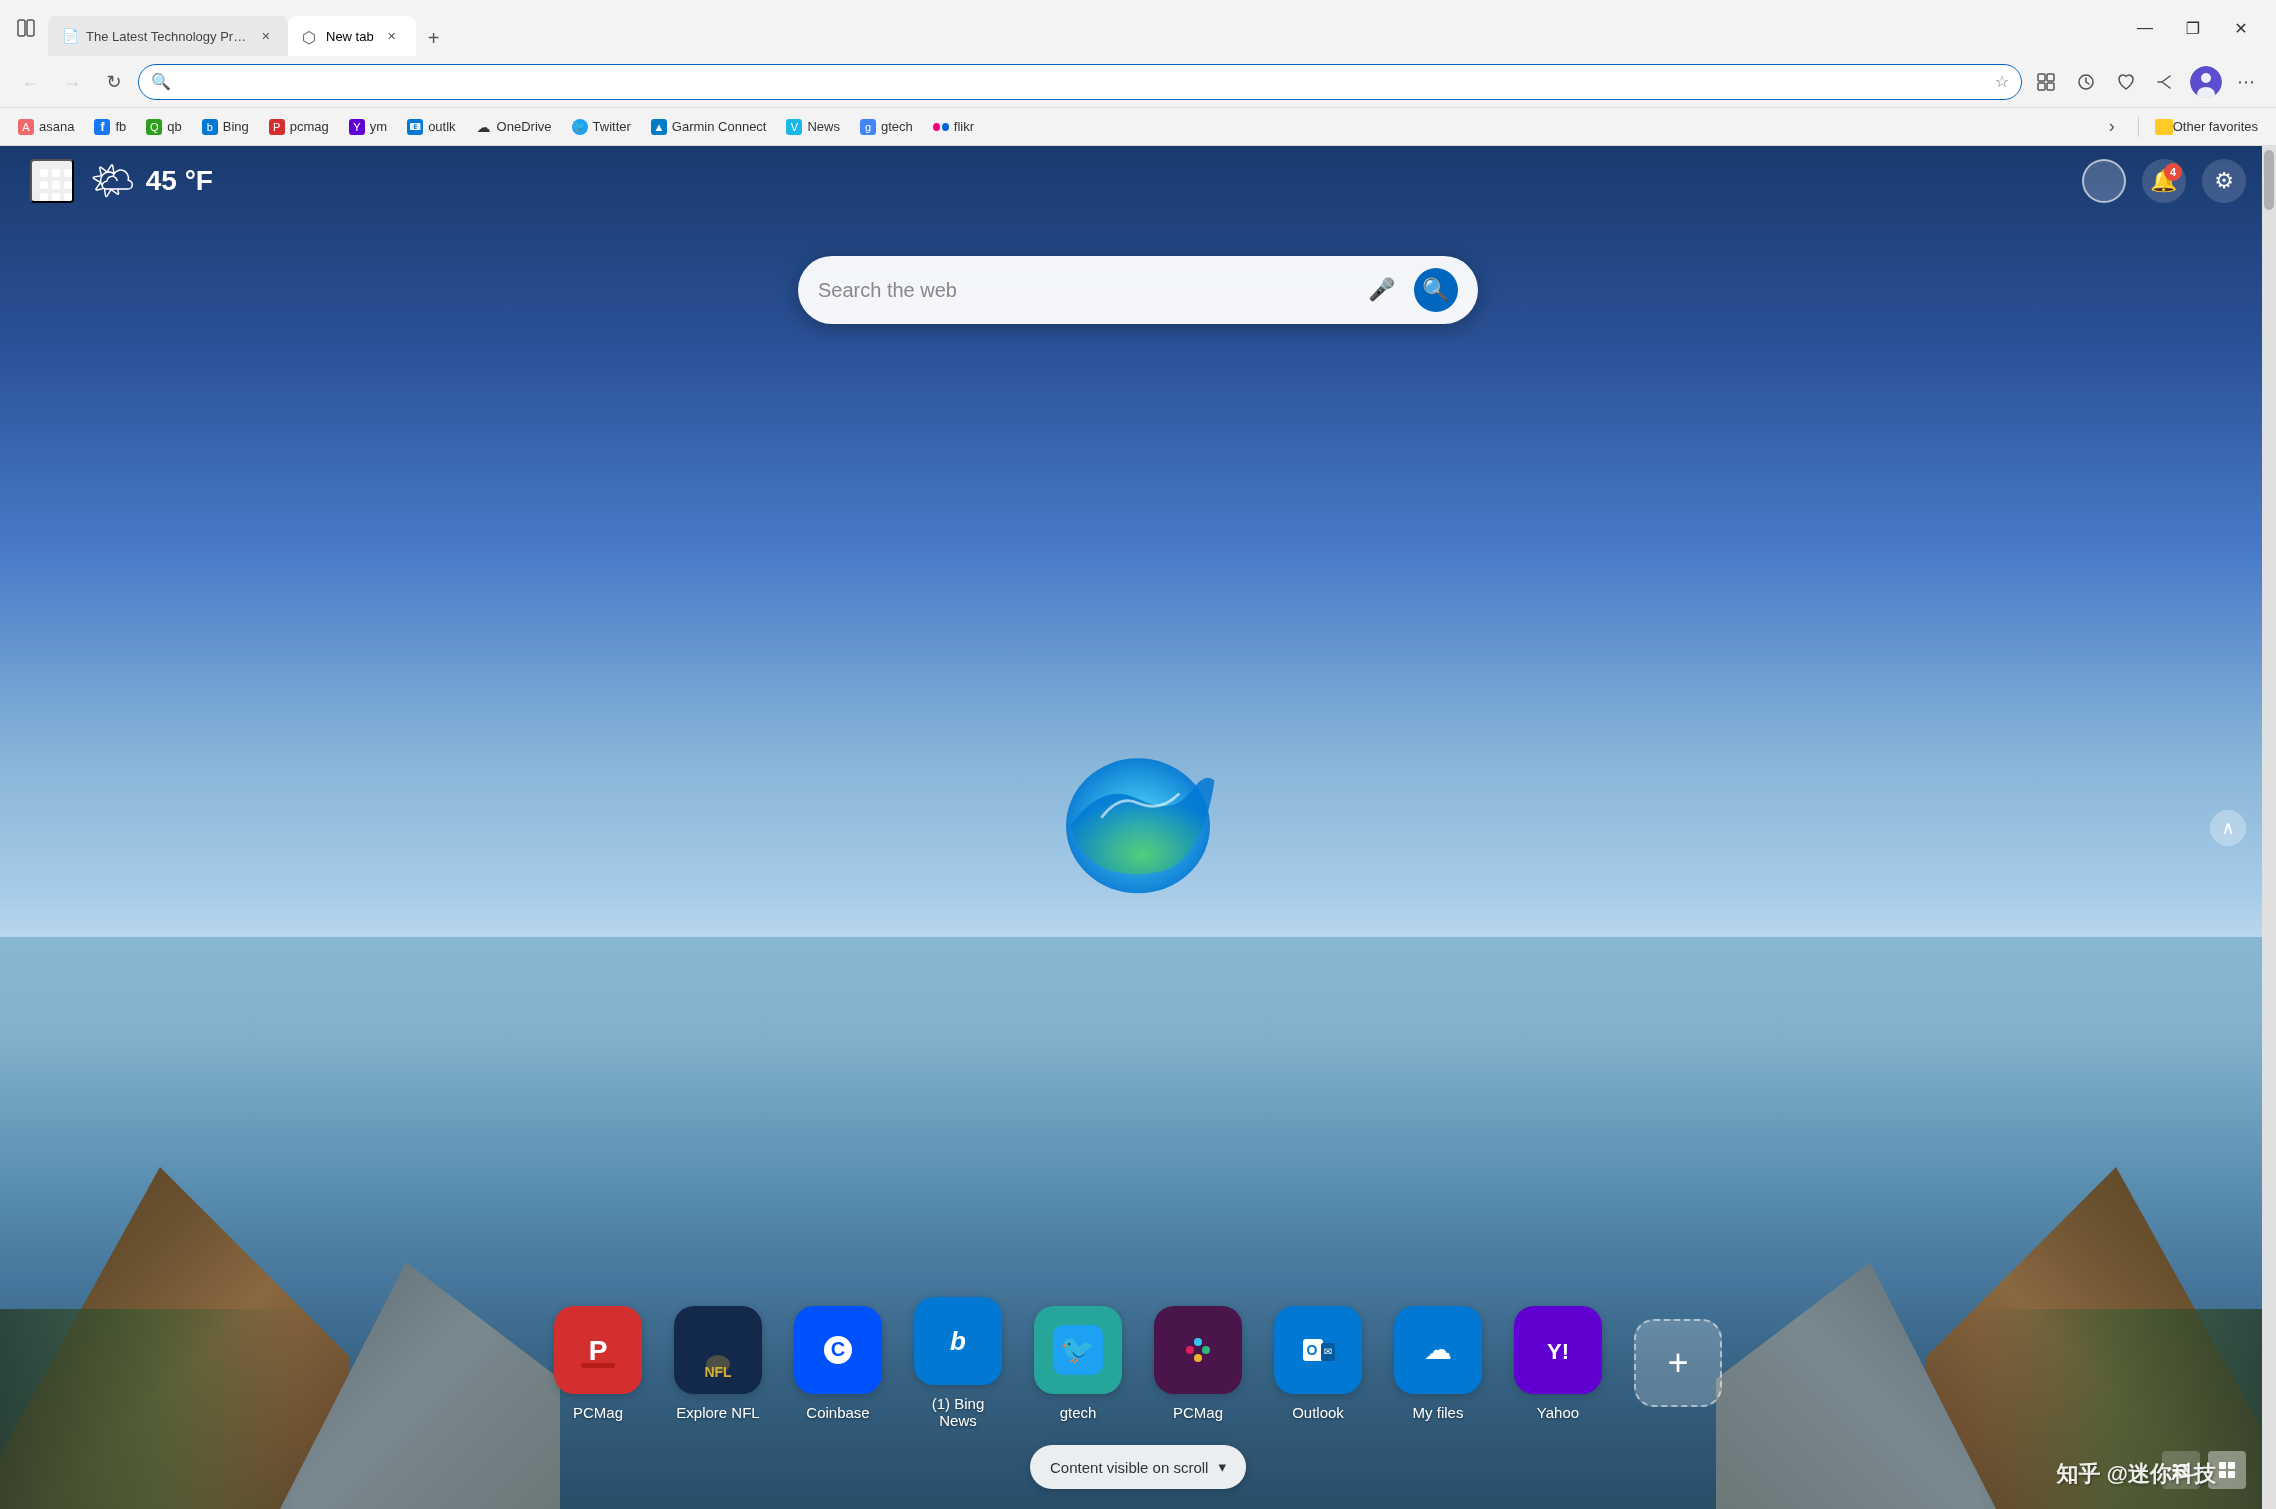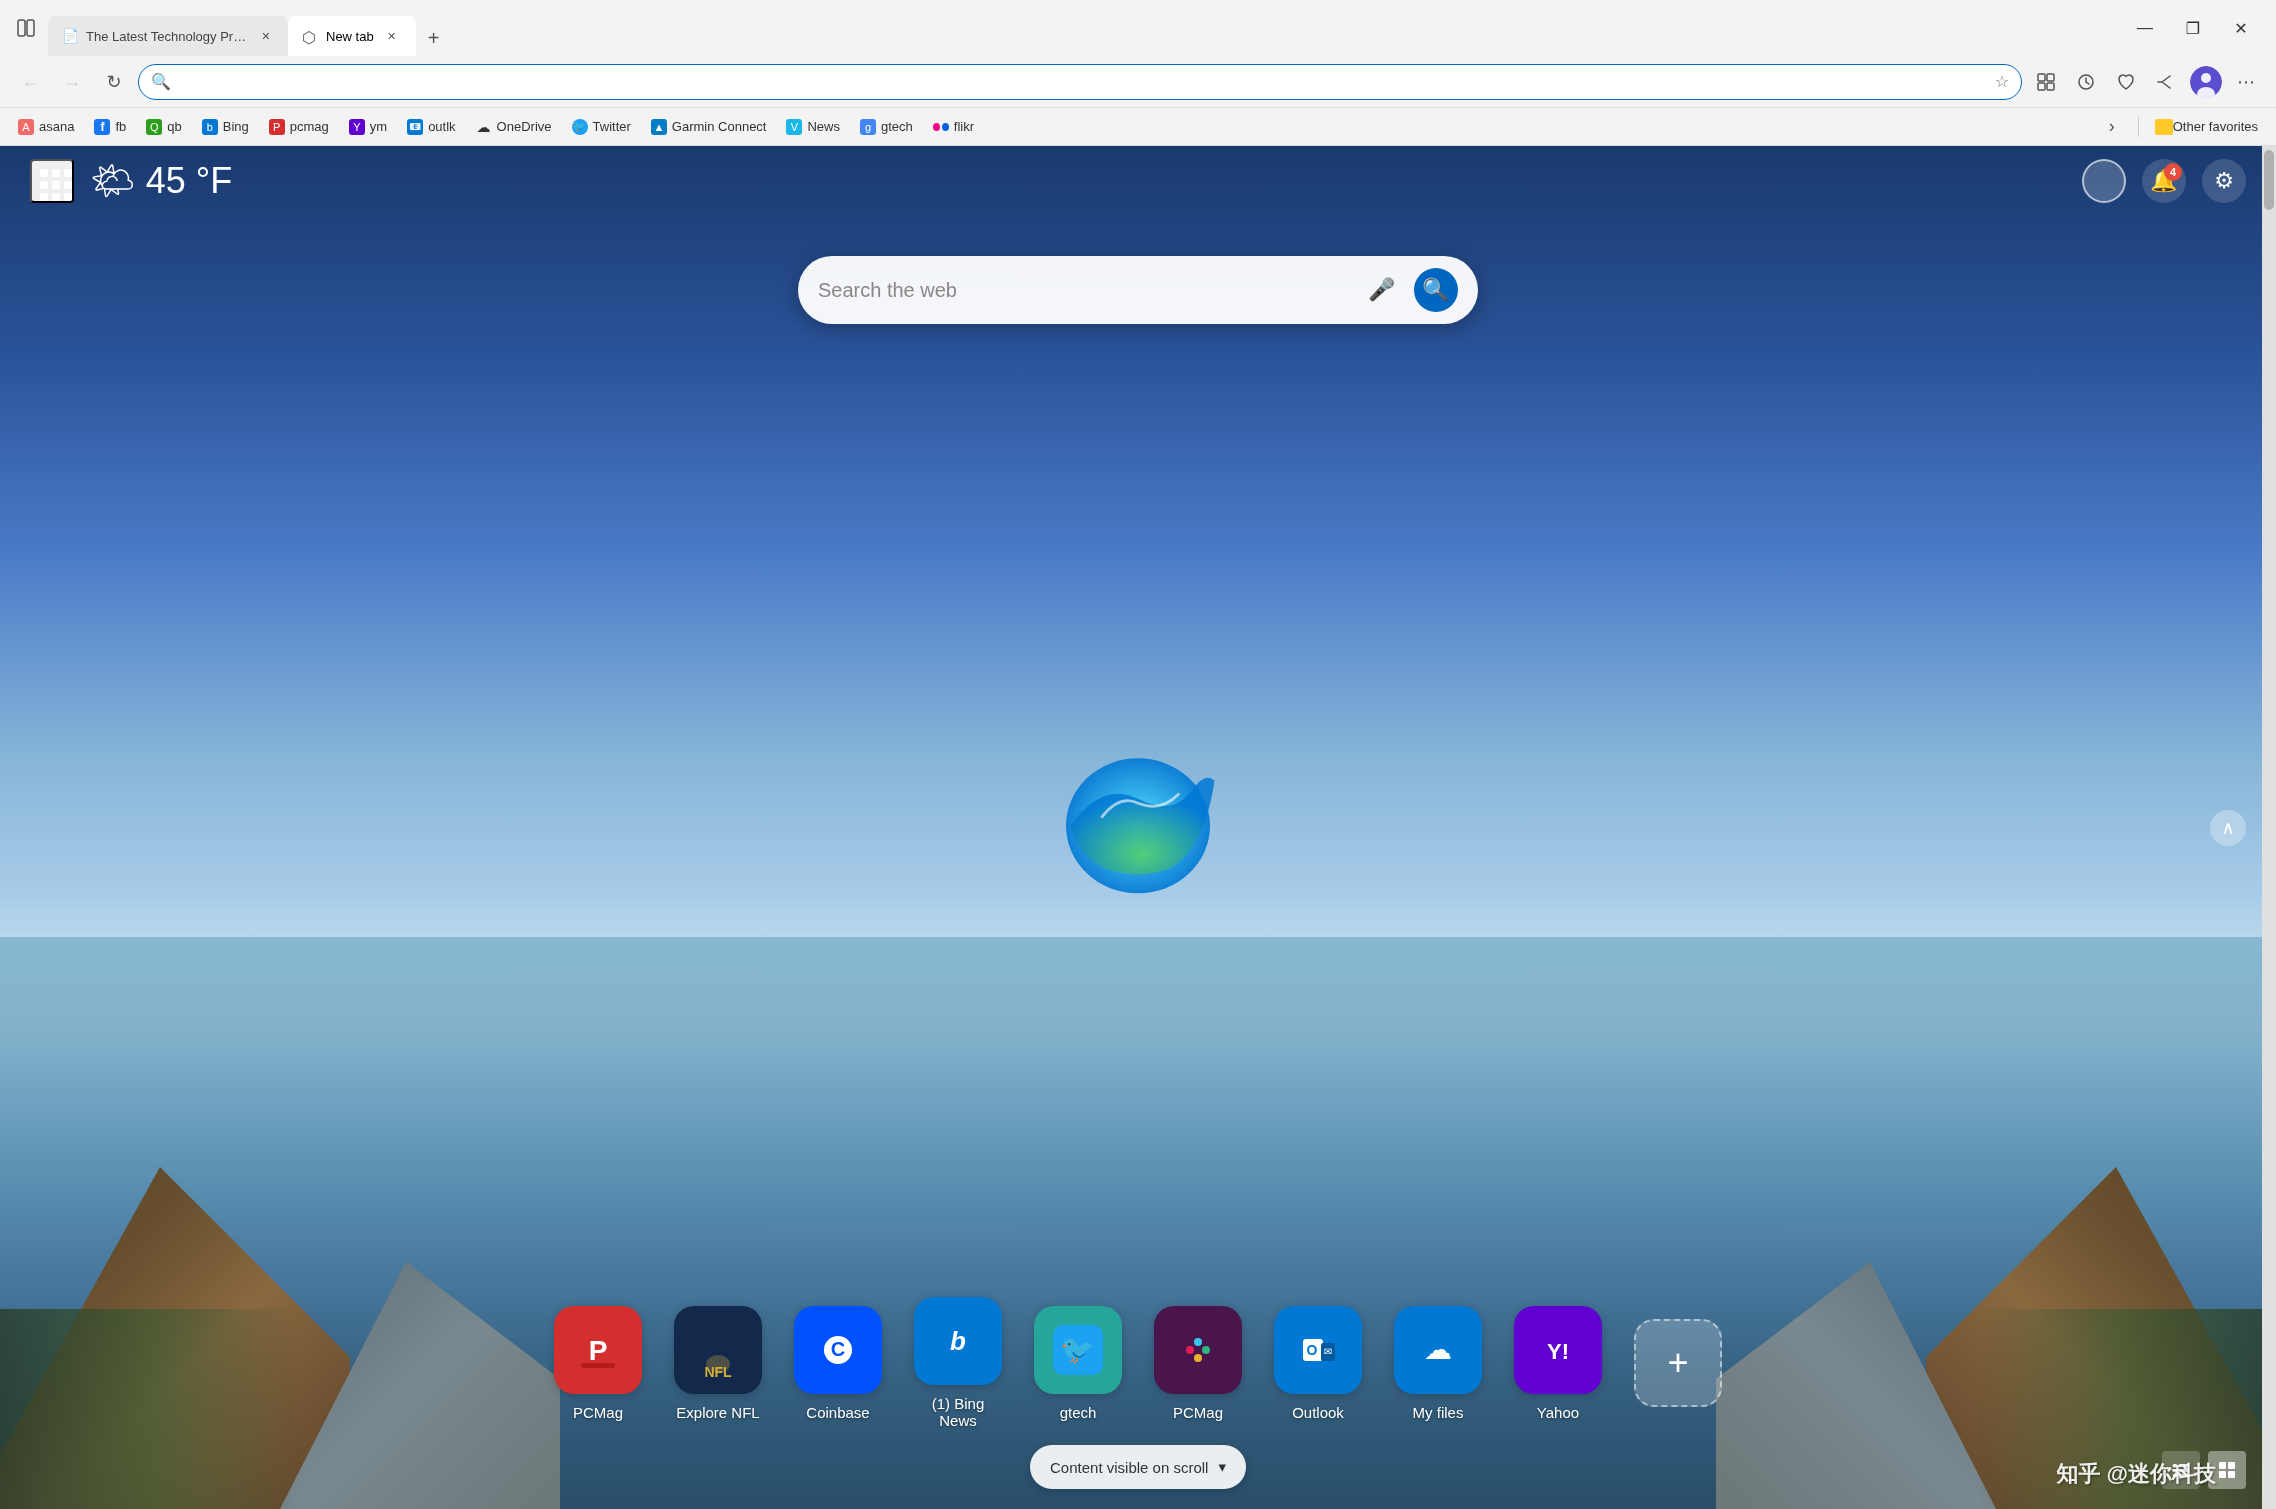--- a/index.html
+++ b/index.html
@@ -308,21 +308,21 @@
       border-radius: 2px;
     }
     .weather-widget {
       display: flex;
       align-items: center;
       gap: 10px;
       margin-left: 16px;
       color: white;
     }
     .weather-sun { font-size: 36px; }
-    .weather-temp { font-size: 36px; font-weight: 400; }
+    .weather-temp { font-size: 28px; font-weight: 700; }
 
     .newtab-topbar-right {
       margin-left: auto;
       display: flex;
       align-items: center;
       gap: 16px;
     }
     .profile-circle {
       width: 44px; height: 44px;
       border-radius: 50%;

